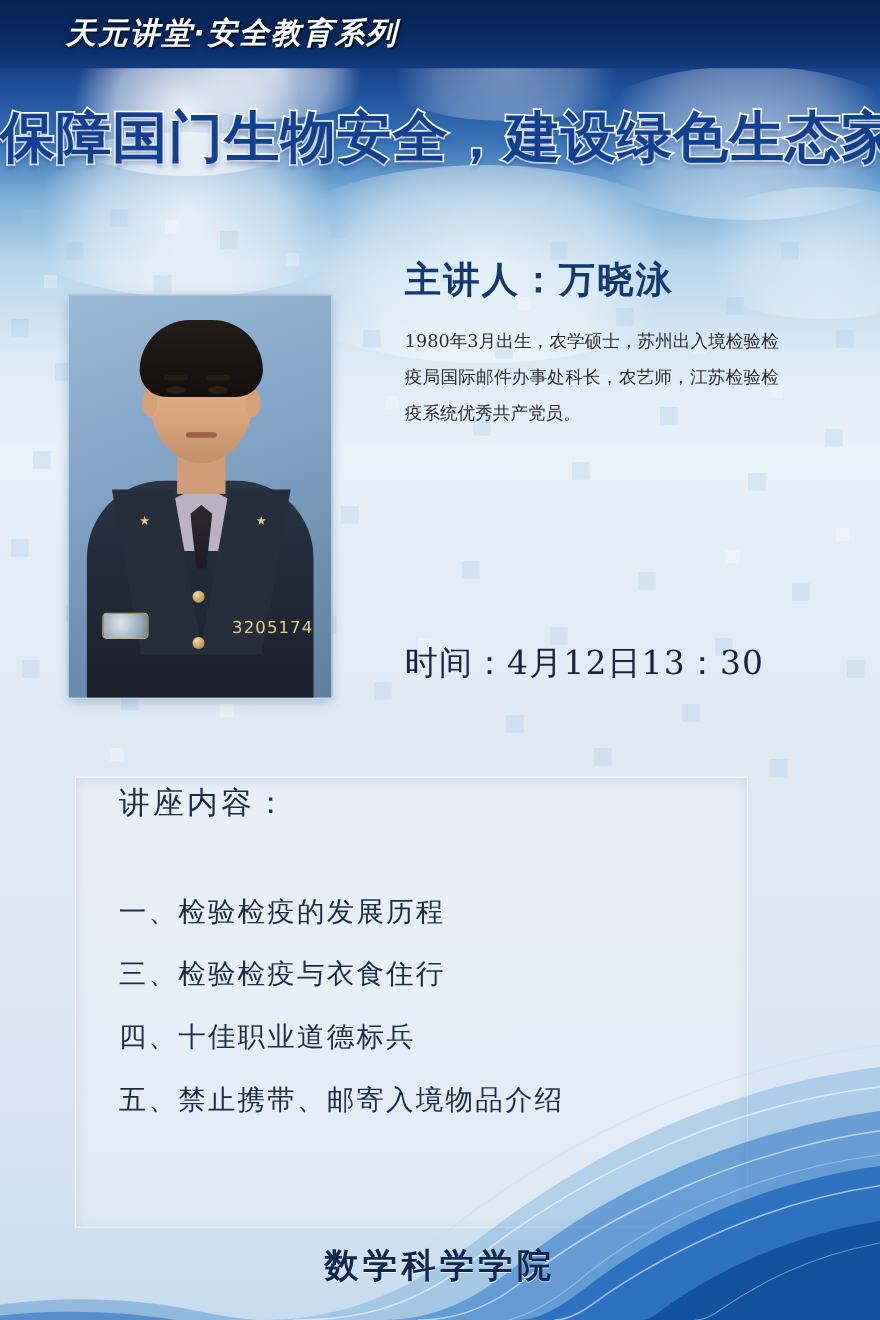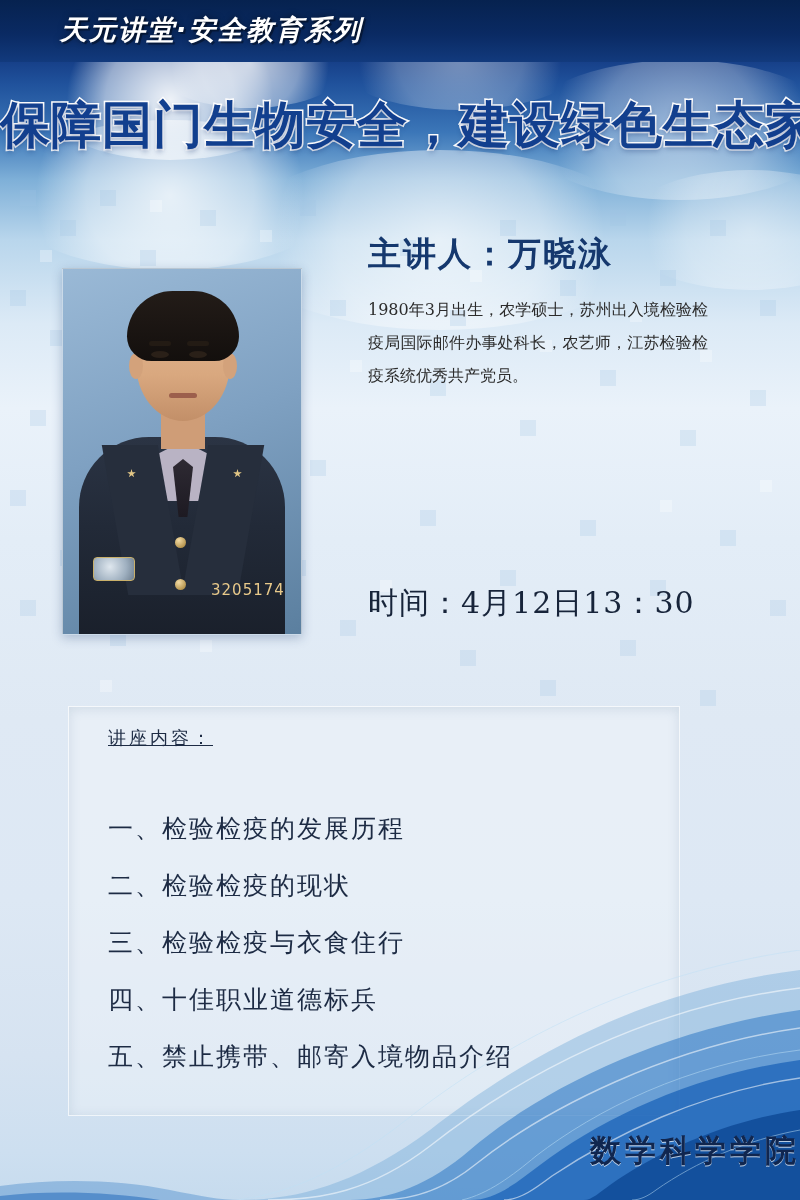--- a/index.html
+++ b/index.html
@@ -203,21 +203,20 @@
     background: radial-gradient(circle at 40% 40%, #dfe7ee 0%, #9fb0c0 60%, #6e7f90 100%);
     border: 1px solid #c9b06a;
   }
   .p-number {
     position: absolute;
     left: 148px; top: 292px;
     font-family: "DejaVu Sans", "Liberation Sans", sans-serif;
     font-size: 15px;
     letter-spacing: 1px;
     color: #e8c98a;
-    margin-top: 20px;
   }
   .p-btn1, .p-btn2 {
     position: absolute;
     width: 11px; height: 11px;
     border-radius: 50%;
     background: radial-gradient(circle at 35% 30%, #f3dba4 0%, #caa martial 0%, #b89751 70%, #8d7338 100%);
     background: radial-gradient(circle at 35% 30%, #f3dba4 0%, #b89751 70%, #8d7338 100%);
   }
   .p-btn1 { left: 112px; top: 268px; }
   .p-btn2 { left: 112px; top: 310px; }
@@ -287,27 +286,26 @@
   .panel {
     position: absolute;
     left: 68px; top: 706px;
     width: 610px; height: 408px;
     background: rgba(255,255,255,0.30);
     border: 1px solid rgba(255,255,255,0.55);
     box-shadow: 0 2px 12px rgba(60,90,130,.14) inset;
   }
   .panel-title {
     position: absolute;
-    left: 108px; top: 726px;
-    font-family: "DejaVu Serif", "Liberation Serif", serif;
-    font-size: 18px;
+    left: 108px; top: 711px;
+    font-family: "DejaVu Serif", "Liberation Serif", serif;
+    font-size: 28px;
     color: #1d2b44;
     letter-spacing: 3px;
     white-space: nowrap;
-    text-decoration: underline;
   }
   .agenda {
     position: absolute;
     left: 108px; top: 800px;
     width: 560px;
   }
   .agenda-item {
     font-family: "DejaVu Serif", "Liberation Serif", serif;
     font-size: 25px;
     color: #1d2b44;
@@ -321,21 +319,21 @@
     position: absolute;
     left: 0; bottom: 0;
     width: 800px; height: 250px;
     pointer-events: none;
   }
 
   .footer {
     position: absolute;
     left: 0; bottom: 28px;
     width: 800px;
-    text-align: right;
+    text-align: center;
     font-family: "DejaVu Sans", "Liberation Sans", sans-serif;
     font-size: 31px;
     font-weight: 700;
     letter-spacing: 4px;
     color: #10264f;
     text-shadow: 0 1px 0 rgba(255,255,255,.7);
     white-space: nowrap;
   }
 </style>
 </head>
@@ -454,21 +452,20 @@
   <div class="speaker-name">主讲人：万晓泳</div>
   <div class="bio">1980年3月出生，农学硕士，苏州出入境检验检疫局国际邮件办事处科长，农艺师，江苏检验检疫系统优秀共产党员。</div>
 
 
   <div class="when">时间：4月12日13：30</div>
 
   <div class="panel"></div>
   <div class="panel-title">讲座内容：</div>
   <div class="agenda">
     <div class="agenda-item">一、检验检疫的发展历程</div>
-    <div class="agenda-item">二、检验检疫的现状</div>
     <div class="agenda-item">三、检验检疫与衣食住行</div>
     <div class="agenda-item">四、十佳职业道德标兵</div>
     <div class="agenda-item">五、禁止携带、邮寄入境物品介绍</div>
   </div>
 
   <svg class="waves" viewBox="0 0 800 250" preserveAspectRatio="none">
     <path d="M800,20 C640,40 520,110 430,180 C360,232 300,250 240,250 L800,250 Z" fill="#6fa8d8" opacity="0.40"></path>
     <path d="M800,60 C660,80 540,140 470,200 C430,234 390,250 350,250 L800,250 Z" fill="#2f79c4" opacity="0.55"></path>
     <path d="M800,110 C690,125 600,170 540,215 C515,234 495,250 470,250 L800,250 Z" fill="#1b63b8" opacity="0.75"></path>
     <path d="M800,160 C730,170 660,200 610,235 C600,242 592,250 584,250 L800,250 Z" fill="#0f4a96" opacity="0.85"></path>

